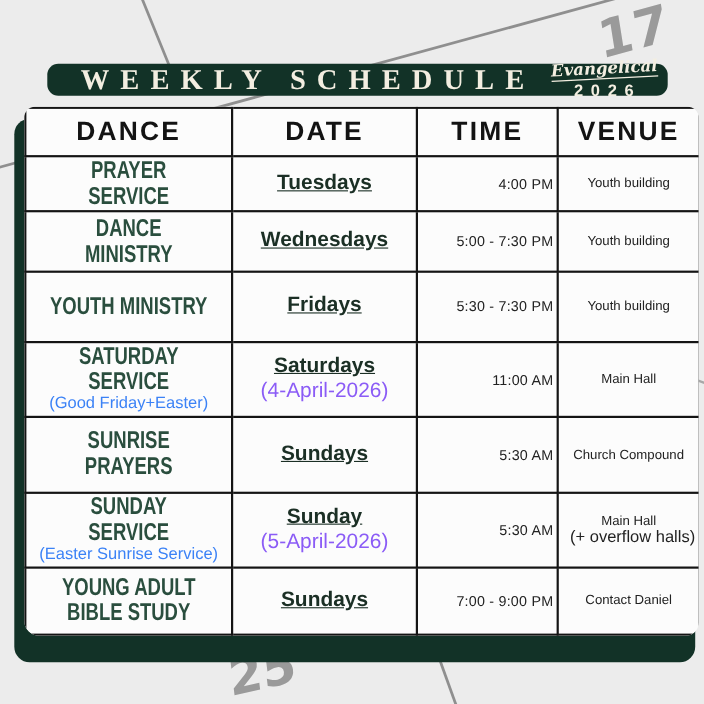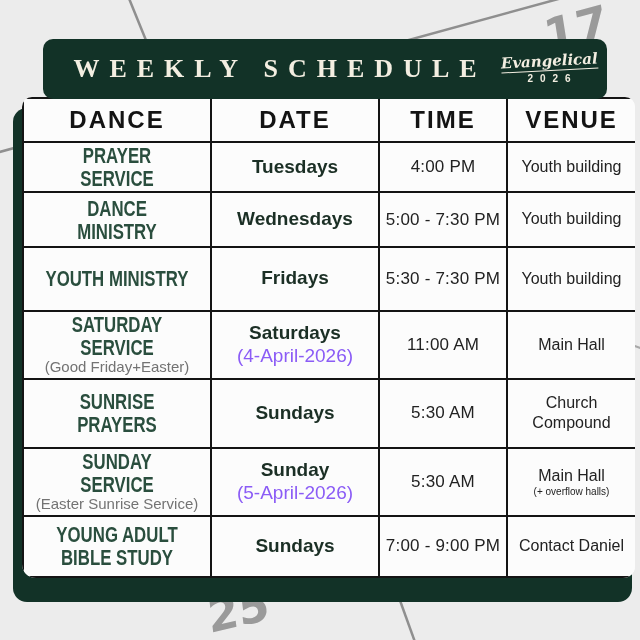--- a/index.html
+++ b/index.html
@@ -36,39 +36,39 @@
   tbody tr:nth-child(2){height:54px;padding-left:29px;}
   tbody tr:nth-child(3){height:64px;}
   tbody tr:nth-child(4){height:66px;}
   tbody tr:nth-child(5){height:68px;}
   tbody tr:nth-child(6){height:65px;}
   tbody tr:nth-child(7){height:61px;}
 
   th{font-size:24px;font-weight:800;letter-spacing:2px;color:var(--ink);}
   .ev{font-size:21px;font-weight:800;color:var(--event_green);line-height:1.05;
     transform:scale(0.8,1.06);transform-origin:center;white-space:pre-line;}
-  .ev-note{font-size:15px;color:#737373;line-height:1.1;margin-top:1px;}
-  .date-main{font-size:19px;font-weight:bold;color:var(--date_ink);line-height:1.1;}
+  .ev-note{font-size:15px;color:#3b82f6;line-height:1.1;margin-top:1px;}
+  .date-main{font-size:19px;font-weight:bold;color:var(--date_ink);line-height:1.1;text-decoration:underline;}
   .date-note{font-size:19px;color:#8b5cf6;line-height:1.15;margin-top:1px;}
-  .time-main{font-size:17px;color:var(--cell_ink);letter-spacing:0.2px;}
-  .venue-main{font-size:16px;color:var(--cell_ink);line-height:1.3;}
-  .venue-note{font-size:10px;color:var(--cell_ink);line-height:1.1;}
-
-  
-  .banner{position:absolute;z-index:3;left:43px;top:39px;width:564px;height:60px;
+  .time-main{font-size:13px;color:var(--cell_ink);letter-spacing:0.2px;text-align:right;}
+  .venue-main{font-size:12px;color:var(--cell_ink);line-height:1.3;}
+  .venue-note{font-size:15px;color:var(--cell_ink);line-height:1.1;text-align:right;}
+
+  
+  .banner{position:absolute;z-index:3;left:43px;top:58px;width:564px;height:29px;
     background:var(--green_dark);border-radius:10px;display:flex;align-items:center;}
   .banner-title{flex:1;text-align:center;color:var(--cream);
     font-family:"Liberation Serif",serif;font-weight:700;font-size:26px;
     letter-spacing:10px;padding-left:14px;white-space:nowrap;}
   .banner-logo{width:104px;display:flex;flex-direction:column;align-items:center;
     padding-right:12px;color:var(--cream);}
   .logo-script{font-family:"DejaVu Serif",serif;font-style:italic;font-weight:bold;
     font-size:15px;line-height:1;border-bottom:1.5px solid var(--cream);padding-bottom:1px;
     transform:rotate(-3deg);}
-  .logo-year{font-size:10px;font-weight:bold;letter-spacing:7px;margin-top:2px;
+  .logo-year{font-size:15px;font-weight:bold;letter-spacing:7px;margin-top:2px;
     padding-left:7px;}
 </style>
 </head>
 <body>
 
 <div class="stage">
 
   <svg class="bg-svg" width="640" height="640" viewBox="0 0 640 640">
     <line x1="128" y1="-4" x2="154" y2="60" stroke="#8f8f8f" stroke-width="2.5"></line>
     <line x1="-4" y1="153" x2="562" y2="-2" stroke="#8f8f8f" stroke-width="2.5"></line>

